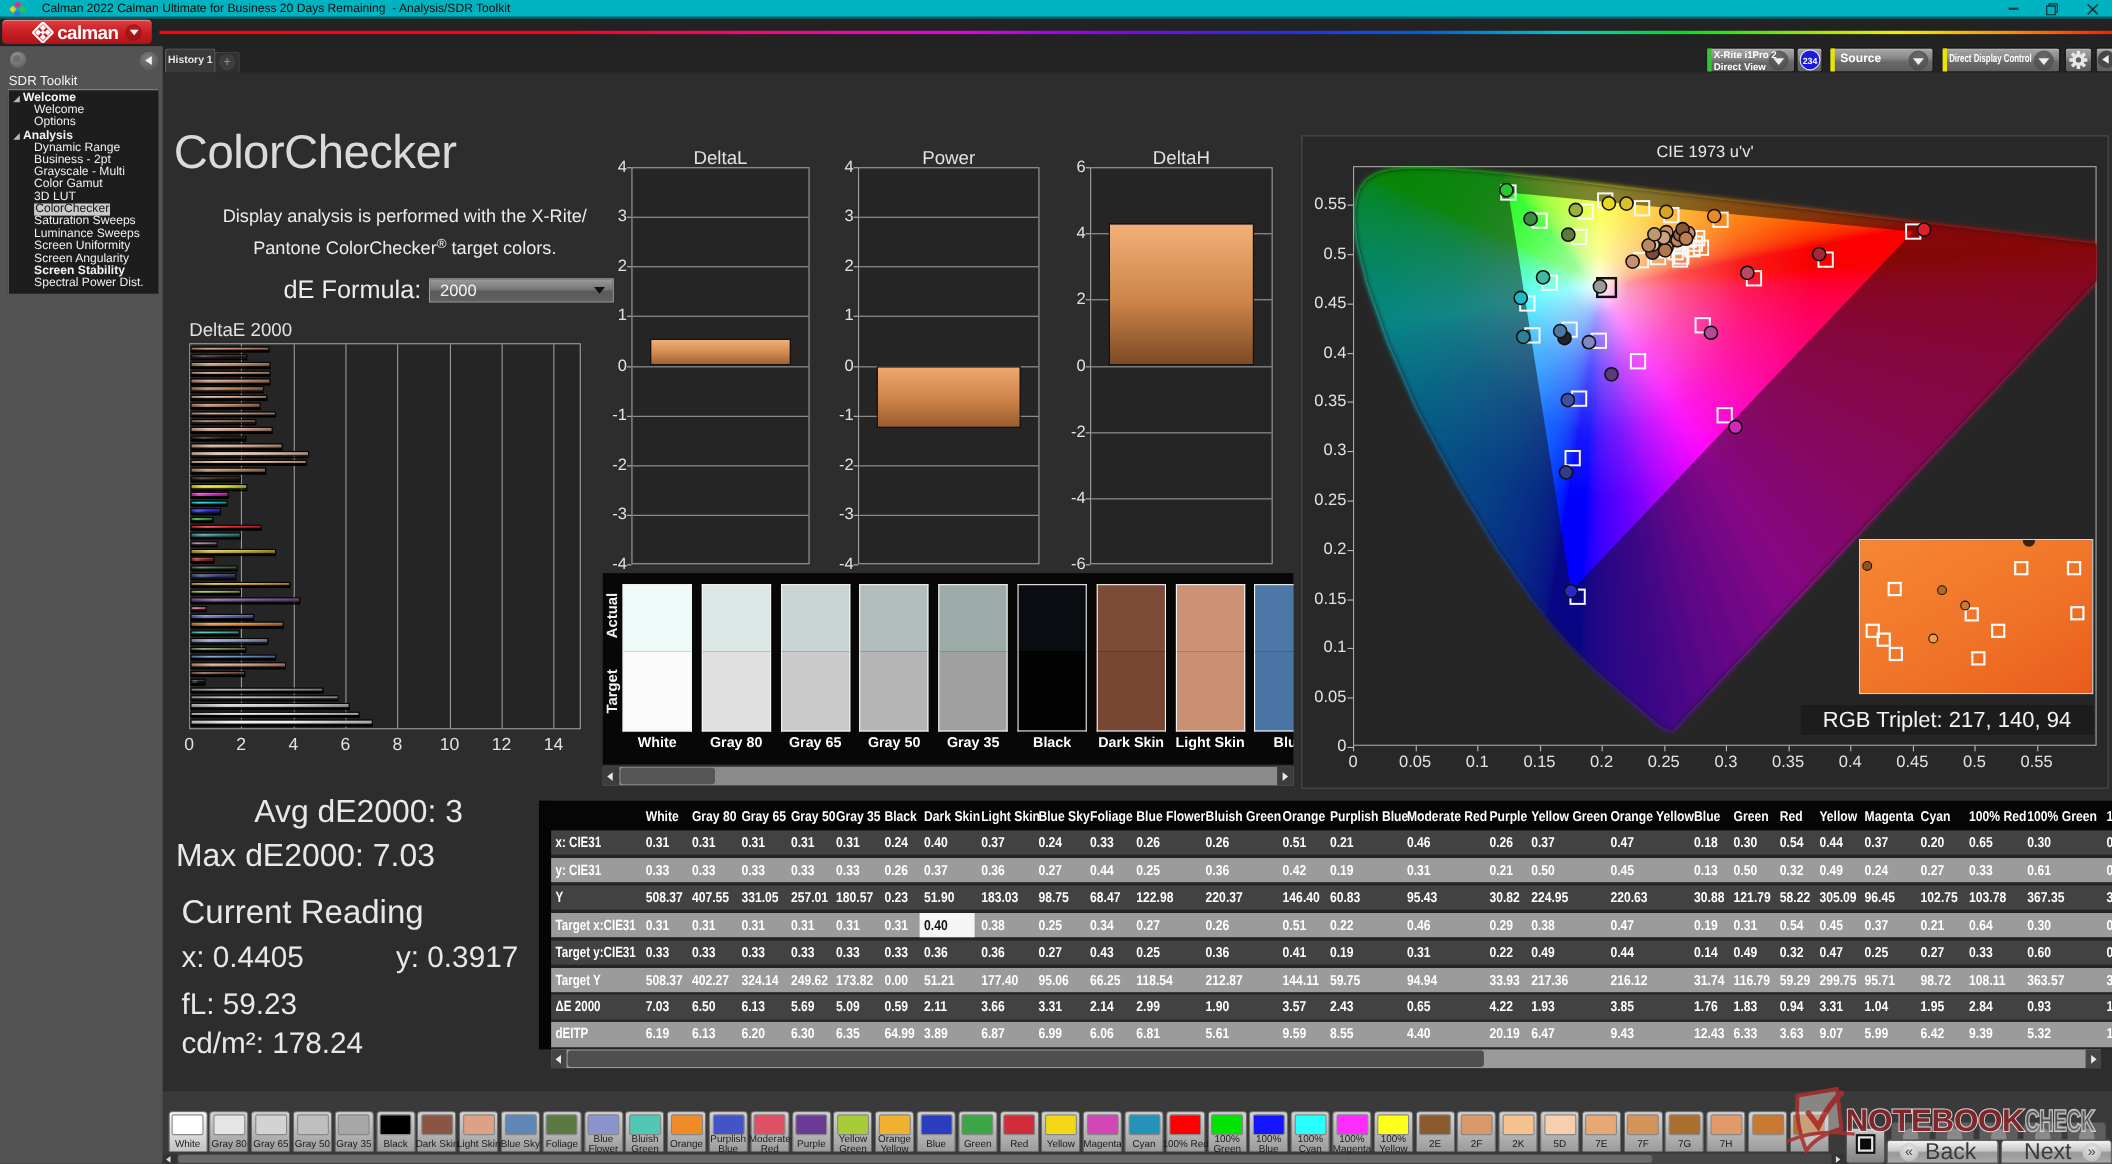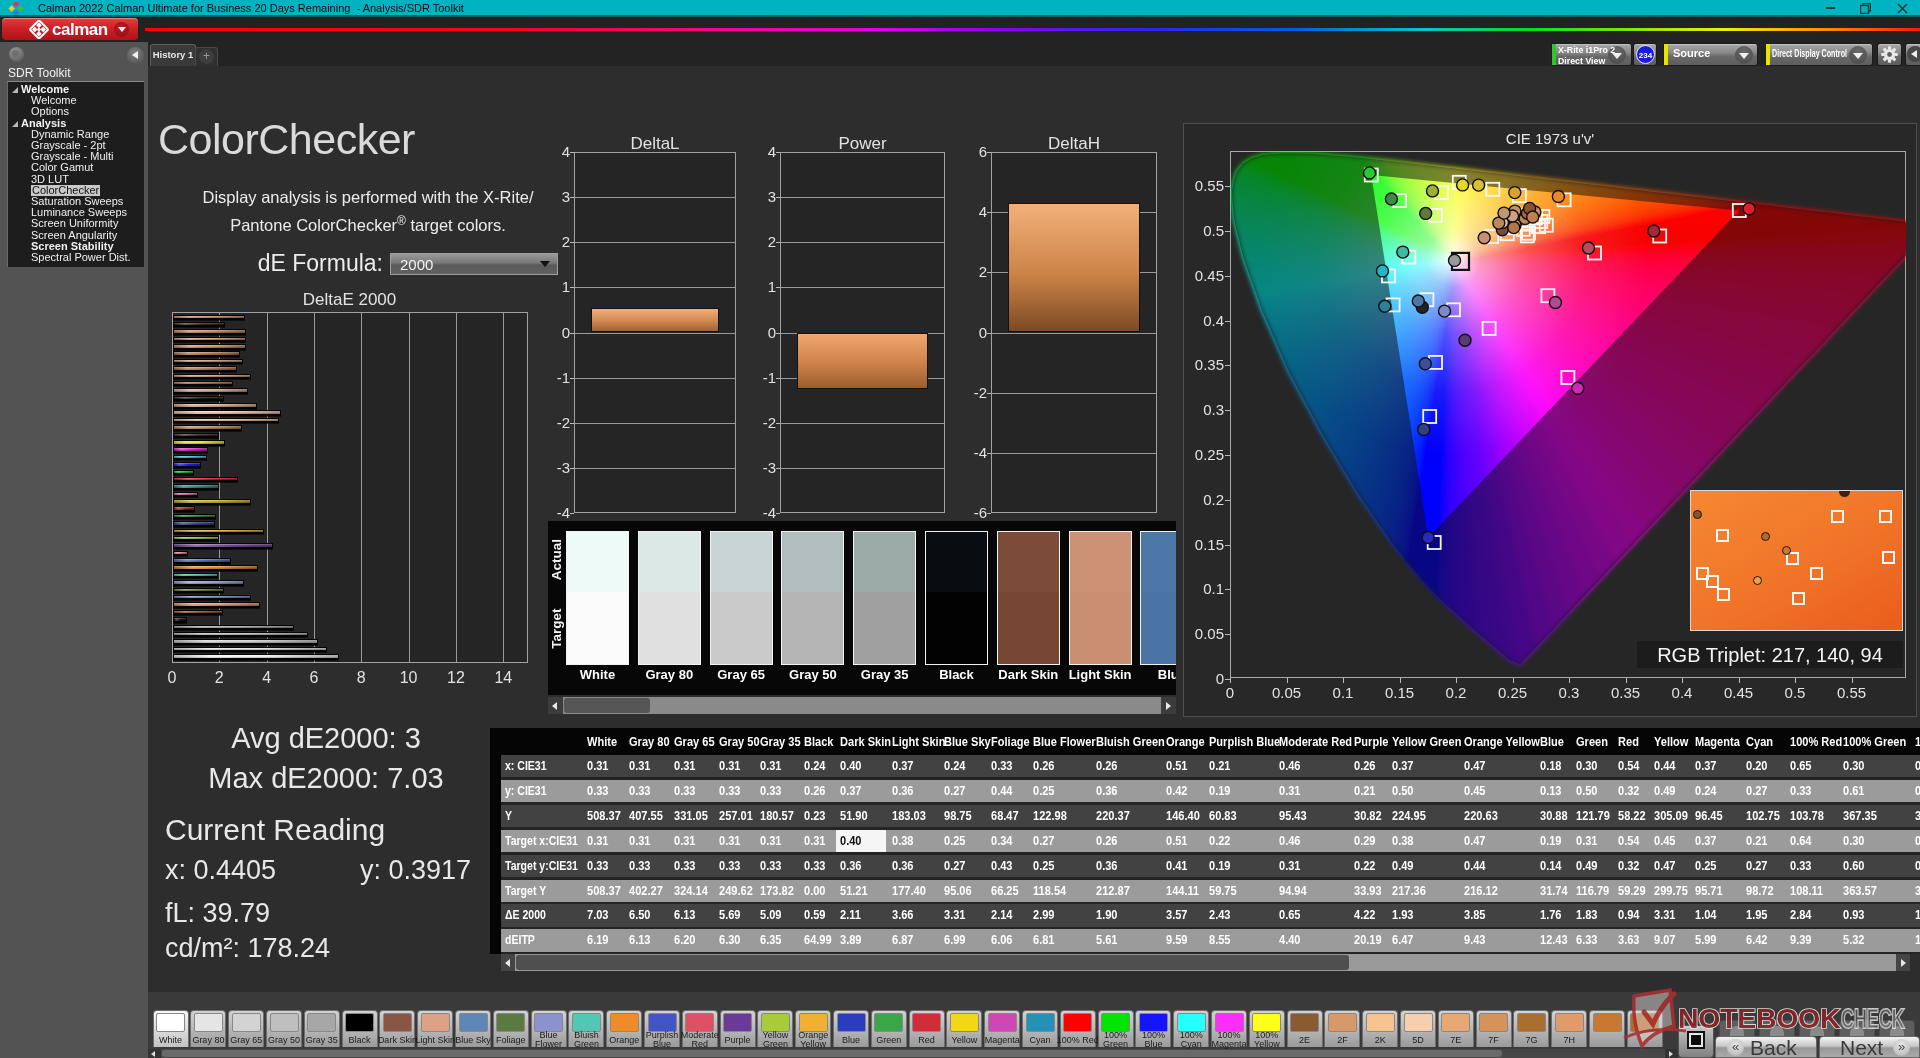--- a/index.html
+++ b/index.html
@@ -91,39 +91,39 @@
     <path d="M7 1 L7 7 L1 7 Z" fill="#b8b8b8"></path>
   </svg>
 <div class="ab" style="left:21px;top:84px;font-size:11px;font-weight:bold;color:#f4f4f4;line-height:11px;">Welcome</div>
 <div class="ab" style="left:31px;top:95px;font-size:11px;color:#f0f0f0;line-height:11px;">Welcome</div>
 <div class="ab" style="left:31px;top:106px;font-size:11px;color:#f0f0f0;line-height:11px;">Options</div>
 <svg class="ab" style="left:11px;top:120px" width="8" height="8" viewBox="0 0 8 8">
     <path d="M7 1 L7 7 L1 7 Z" fill="#b8b8b8"></path>
   </svg>
 <div class="ab" style="left:21px;top:118px;font-size:11px;font-weight:bold;color:#f4f4f4;line-height:11px;">Analysis</div>
 <div class="ab" style="left:31px;top:129px;font-size:11px;color:#f0f0f0;line-height:11px;">Dynamic Range</div>
-<div class="ab" style="left:31px;top:140px;font-size:11px;color:#f0f0f0;line-height:11px;">Grayscale - 2pt</div>
+<div class="ab" style="left:31px;top:140px;font-size:11px;color:#f0f0f0;line-height:11px;">Business - 2pt</div>
 <div class="ab" style="left:31px;top:151px;font-size:11px;color:#f0f0f0;line-height:11px;">Grayscale - Multi</div>
 <div class="ab" style="left:31px;top:162px;font-size:11px;color:#f0f0f0;line-height:11px;">Color Gamut</div>
 <div class="ab" style="left:31px;top:174px;font-size:11px;color:#f0f0f0;line-height:11px;">3D LUT</div>
 <div class="ab" style="left:31px;top:185px;font-size:11px;color:#111;background:#c9c9c9;line-height:11px;padding:0 1px;">ColorChecker</div>
 <div class="ab" style="left:31px;top:196px;font-size:11px;color:#f0f0f0;line-height:11px;">Saturation Sweeps</div>
 <div class="ab" style="left:31px;top:207px;font-size:11px;color:#f0f0f0;line-height:11px;">Luminance Sweeps</div>
 <div class="ab" style="left:31px;top:218px;font-size:11px;color:#f0f0f0;line-height:11px;">Screen Uniformity</div>
 <div class="ab" style="left:31px;top:230px;font-size:11px;color:#f0f0f0;line-height:11px;">Screen Angularity</div>
 <div class="ab" style="left:31px;top:241px;font-size:11px;color:#f0f0f0;line-height:11px;font-weight:bold;">Screen Stability</div>
 <div class="ab" style="left:31px;top:252px;font-size:11px;color:#f0f0f0;line-height:11px;">Spectral Power Dist.</div>
 <div class="ab" style="left:148px;top:66px;width:1772px;height:926px;background:#2d2d2d;"></div>
 <div class="ab" style="left:158px;top:115px;font-size:43px;color:#dadada;letter-spacing:-0.5px;">ColorChecker</div>
 <div class="ab" style="left:158px;top:185px;width:420px;text-align:center;font-size:16.5px;color:#ececec;line-height:24px;">Display analysis is performed with the X-Rite/<br>Pantone ColorChecker<span style="font-size:12px;vertical-align:6px;">®</span> target colors.</div>
 <div class="ab" style="left:183px;top:250px;width:200px;text-align:right;font-size:23px;color:#ececec;">dE Formula:</div>
 <div class="ab" style="left:390px;top:253px;width:168px;height:22px;background:linear-gradient(180deg,#9a9a9a,#777777 45%,#5a5a5a 55%,#606060);border:1px solid #9e9e9e;"></div>
 <div class="ab" style="left:400px;top:256px;font-size:15px;color:#f2f2f2;">2000</div>
 <div class="ab" style="left:540px;top:261px;width:0;height:0;border-left:5px solid transparent;border-right:5px solid transparent;border-top:6px solid #111;"></div>
-<div class="ab" style="left:172px;top:290px;width:355px;text-align:center;font-size:17px;color:#e2e2e2;">DeltaE 2000</div>
+<div class="ab" style="left:172px;top:290px;width:355px;text-align:left;font-size:17px;color:#e2e2e2;">DeltaE 2000</div>
 <div class="ab" style="left:172px;top:312px;width:356px;height:351px;background:#252525;border:1px solid #a2a2a2;"></div>
 <div class="ab" style="left:219.3px;top:313px;width:1px;height:349px;background:#9a9a9a;"></div>
 <div class="ab" style="left:266.7px;top:313px;width:1px;height:349px;background:#9a9a9a;"></div>
 <div class="ab" style="left:314.0px;top:313px;width:1px;height:349px;background:#9a9a9a;"></div>
 <div class="ab" style="left:361.3px;top:313px;width:1px;height:349px;background:#9a9a9a;"></div>
 <div class="ab" style="left:408.6px;top:313px;width:1px;height:349px;background:#9a9a9a;"></div>
 <div class="ab" style="left:456.0px;top:313px;width:1px;height:349px;background:#9a9a9a;"></div>
 <div class="ab" style="left:503.3px;top:313px;width:1px;height:349px;background:#9a9a9a;"></div>
 <div class="ab" style="left:173px;top:314.5px;width:72.2px;height:4.6px;background:linear-gradient(90deg,rgba(0,0,0,0.25),rgba(255,255,255,0.22) 22%,rgba(255,255,255,0) 55%,rgba(0,0,0,0.3) 100%),linear-gradient(180deg,#dfb9a1 0%,#c98a62 45%,#97684a 100%);border:0.5px solid #050505;box-shadow:0 1.6px 0 rgba(0,0,0,0.95);"></div>
 <div class="ab" style="left:173px;top:321.9px;width:52.1px;height:4.6px;background:linear-gradient(90deg,rgba(0,0,0,0.25),rgba(255,255,255,0.22) 22%,rgba(255,255,255,0) 55%,rgba(0,0,0,0.3) 100%),linear-gradient(180deg,#8f7e77 0%,#44281c 45%,#331e15 100%);border:0.5px solid #050505;box-shadow:0 1.6px 0 rgba(0,0,0,0.95);"></div>
@@ -605,25 +605,25 @@
 <div class="ab" style="left:1724px;top:595px;width:13px;height:13px;border:2px solid #f8f8f8;margin:-7px 0 0 -7px;"></div>
 <div class="ab" style="left:1799px;top:599px;width:13px;height:13px;border:2px solid #f8f8f8;margin:-7px 0 0 -7px;"></div>
 <div class="ab" style="left:1699px;top:516px;width:9px;height:9px;border-radius:50%;background:#8a5526;border:1.5px solid #26130a;margin:-6px 0 0 -6px;"></div>
 <div class="ab" style="left:1767px;top:538px;width:9px;height:9px;border-radius:50%;background:#b06a30;border:1.5px solid #26130a;margin:-6px 0 0 -6px;"></div>
 <div class="ab" style="left:1788px;top:552px;width:9px;height:9px;border-radius:50%;background:#c87838;border:1.5px solid #26130a;margin:-6px 0 0 -6px;"></div>
 <div class="ab" style="left:1759px;top:582px;width:9px;height:9px;border-radius:50%;background:#e8a050;border:1.5px solid #26130a;margin:-6px 0 0 -6px;"></div>
 <div class="ab" style="left:1839px;top:491px;width:11px;height:6px;border-radius:0 0 6px 6px;background:#3a2210;"></div>
 <div class="ab" style="left:1637px;top:641px;width:266px;height:27px;background:#1c1c1c;"></div>
 <div class="ab" style="left:1637px;top:644px;width:266px;text-align:center;font-size:20px;color:#f4f4f4;">RGB Triplet: 217, 140, 94</div>
 <div class="ab" style="left:160px;top:722px;width:332px;text-align:center;font-size:29px;color:#e8e8e8;">Avg dE2000: 3</div>
-<div class="ab" style="left:160px;top:762px;width:332px;text-align:center;font-size:29px;color:#e8e8e8;">Max dE2000: 7.03</div>
+<div class="ab" style="left:160px;top:762px;width:332px;font-size:29px;color:#e8e8e8;">Max dE2000: 7.03</div>
 <div class="ab" style="left:165px;top:813px;font-size:30px;color:#e8e8e8;">Current Reading</div>
 <div class="ab" style="left:165px;top:855px;font-size:27px;color:#e8e8e8;">x: 0.4405</div>
 <div class="ab" style="left:360px;top:855px;font-size:27px;color:#e8e8e8;">y: 0.3917</div>
-<div class="ab" style="left:165px;top:898px;font-size:27px;color:#e8e8e8;">fL: 39.79</div>
+<div class="ab" style="left:165px;top:898px;font-size:27px;color:#e8e8e8;">fL: 59.23</div>
 <div class="ab" style="left:165px;top:933px;font-size:27px;color:#e8e8e8;">cd/m²: 178.24</div>
 <div class="ab" style="left:490px;top:727.5px;width:1430px;height:226.5px;background:#242424;overflow:hidden;"></div>
 <div class="ab" style="left:490px;top:727.5px;width:1430px;height:27px;background:#050505;"></div>
 <div class="ab" style="left:587px;top:733.5px;font-size:13px;font-weight:bold;color:#fff;white-space:nowrap;transform:scaleX(0.85);transform-origin:0 50%;">White</div>
 <div class="ab" style="left:629px;top:733.5px;font-size:13px;font-weight:bold;color:#fff;white-space:nowrap;transform:scaleX(0.85);transform-origin:0 50%;">Gray 80</div>
 <div class="ab" style="left:674px;top:733.5px;font-size:13px;font-weight:bold;color:#fff;white-space:nowrap;transform:scaleX(0.85);transform-origin:0 50%;">Gray 65</div>
 <div class="ab" style="left:719px;top:733.5px;font-size:13px;font-weight:bold;color:#fff;white-space:nowrap;transform:scaleX(0.85);transform-origin:0 50%;">Gray 50</div>
 <div class="ab" style="left:760px;top:733.5px;font-size:13px;font-weight:bold;color:#fff;white-space:nowrap;transform:scaleX(0.85);transform-origin:0 50%;">Gray 35</div>
 <div class="ab" style="left:804px;top:733.5px;font-size:13px;font-weight:bold;color:#fff;white-space:nowrap;transform:scaleX(0.85);transform-origin:0 50%;">Black</div>
 <div class="ab" style="left:840px;top:733.5px;font-size:13px;font-weight:bold;color:#fff;white-space:nowrap;transform:scaleX(0.85);transform-origin:0 50%;">Dark Skin</div>

